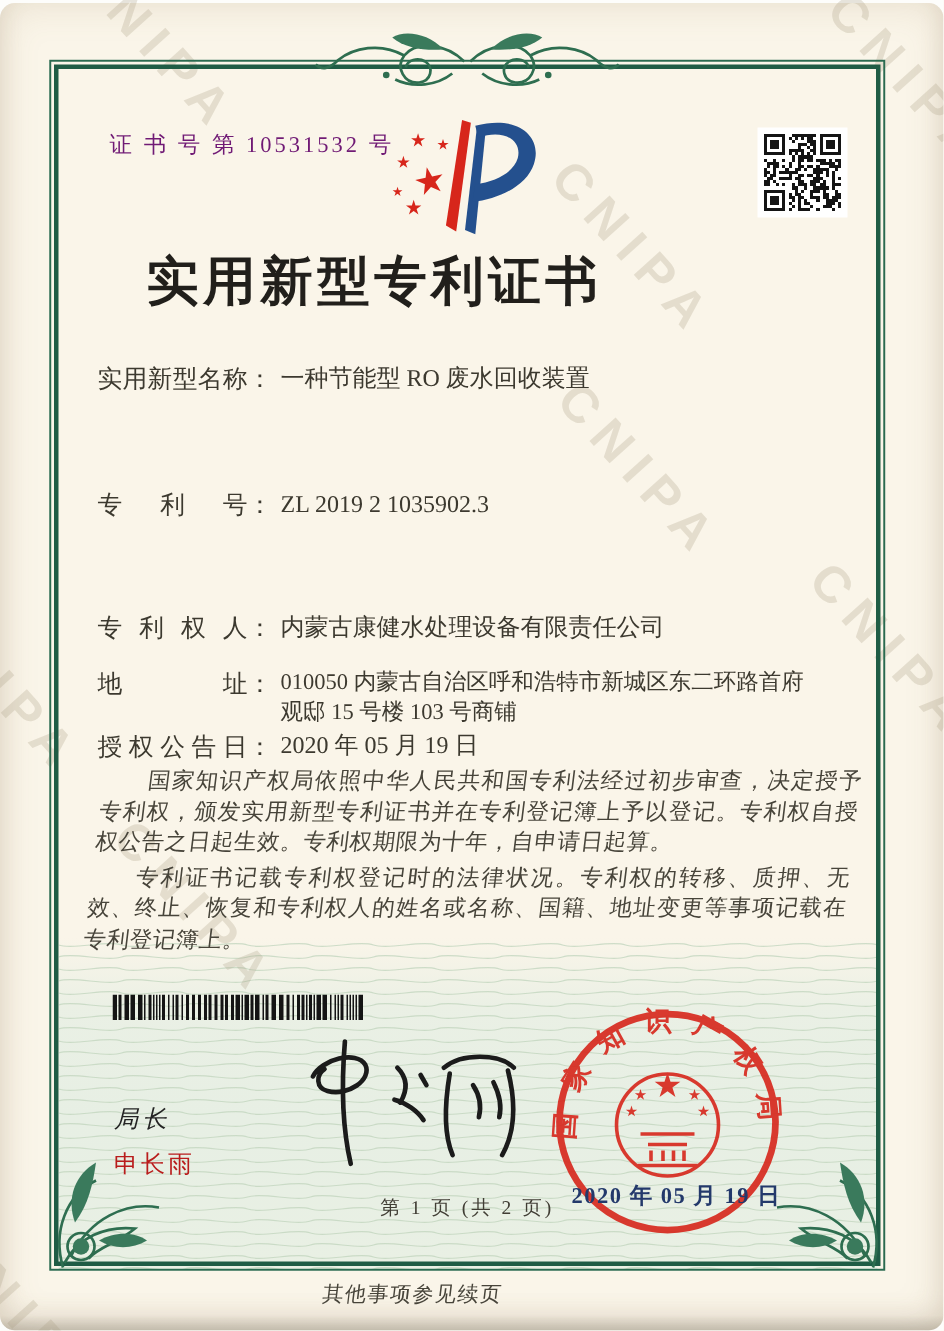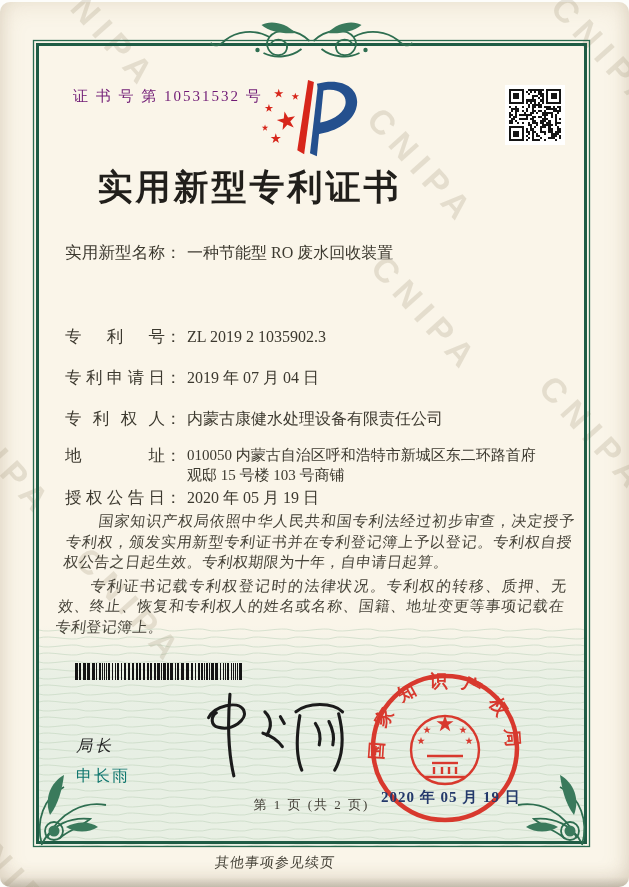--- a/index.html
+++ b/index.html
@@ -29,21 +29,21 @@
   .addrval{width:350px;font-size:15px;line-height:20px;}
   .grant2{position:absolute;left:247px;top:0;}
   
   .paras{left:62px;top:511px;width:506px;font-size:15px;line-height:20.5px;
          color:#47443a;text-align:justify;transform:skewX(-7deg);letter-spacing:.4px;}
   .paras p{margin:0 0 3px 0;text-indent:2em;}
   
   .dirtitle{left:76px;top:736px;font-family:"Liberation Sans",sans-serif;font-size:16px;
             letter-spacing:3px;color:#232323;font-style:italic;}
   .dirname{left:76px;top:766px;font-family:"Liberation Sans",sans-serif;font-size:16px;
-           letter-spacing:2px;color:#0f766e;}
+           letter-spacing:2px;color:#b91c1c;}
   .sealdate{left:381px;top:788px;font-size:15px;letter-spacing:1px;color:#23396b;font-weight:bold;}
   .pagefoot{left:0;top:796px;width:623px;text-align:center;font-size:13px;
             letter-spacing:2px;color:#403d34;}
   .contnote{left:165px;top:854px;width:220px;text-align:center;font-size:14px;
             color:#47443a;transform:skewX(-7deg);letter-spacing:1px;}
   .qrbox{left:505px;top:85px;width:60px;height:60px;background:#fff;padding:0;}
 </style>
 </head>
 <body>
 
@@ -391,23 +391,20 @@
   </div>
 
   <div class="abs title">实用新型专利证书</div>
 
   <div class="abs frow" style="top:242px">
     <span class="flabel">实用新型名称</span><span class="fcolon">：</span><span class="fvalue">一种节能型 RO 废水回收装置</span>
   </div>
   <div class="abs frow" style="top:326px">
     <span class="flabel">专利号</span><span class="fcolon">：</span><span class="fvalue">ZL 2019 2 1035902.3</span>
   </div>
-  <div class="abs frow" style="top:367px">
-    <span class="flabel">专利申请日</span><span class="fcolon">：</span><span class="fvalue">2019 年 07 月 04 日</span>
-  </div>
   <div class="abs frow" style="top:408px">
     <span class="flabel">专利权人</span><span class="fcolon">：</span><span class="fvalue">内蒙古康健水处理设备有限责任公司</span>
   </div>
   <div class="abs frow" style="top:445px">
     <span class="flabel">地址</span><span class="fcolon">：</span><span class="fvalue addrval">010050 内蒙古自治区呼和浩特市新城区东二环路首府观邸 15 号楼 103 号商铺</span>
   </div>
   <div class="abs frow" style="top:487px">
     <span class="flabel">授权公告日</span><span class="fcolon">：</span><span class="fvalue">2020 年 05 月 19 日</span>
   </div>
 

